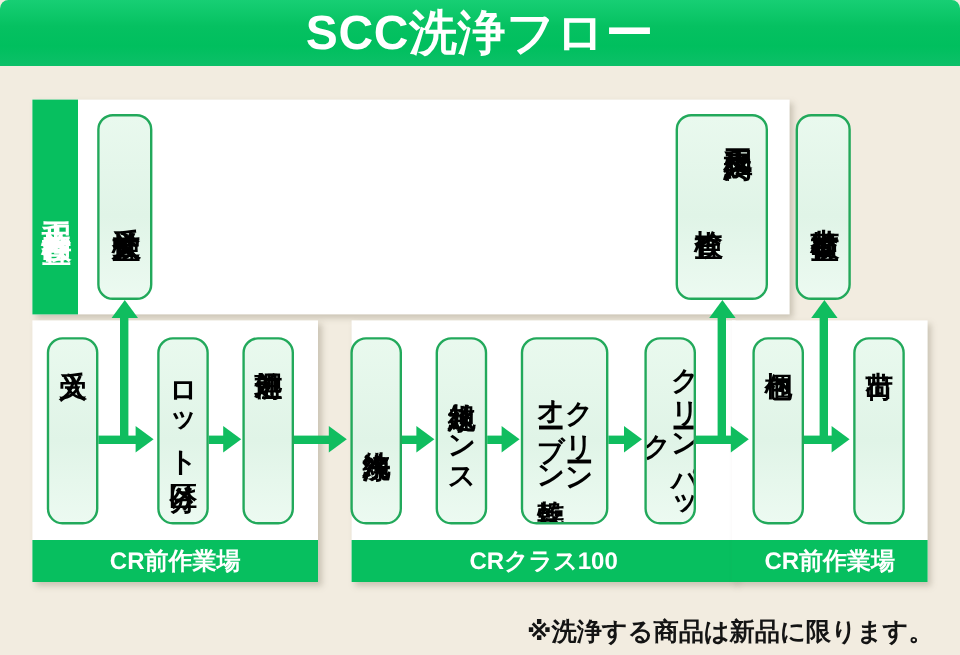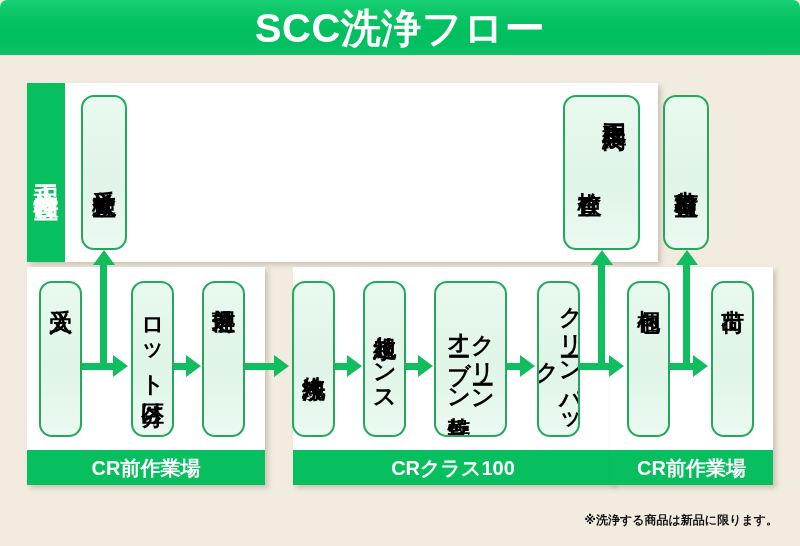--- a/index.html
+++ b/index.html
@@ -180,21 +180,21 @@
     border-left: 11px solid transparent;
     border-right: 11px solid transparent;
     border-bottom: 15px solid #10bd5f;
   }
 
   
   #footnote {
     position: absolute;
     right: 22px;
     top: 512px;
-    font-size: 12px;
+    font-size: 21px;
     color: #141414;
     font-weight: bold;
     white-space: nowrap;
   }
 </style>
 </head>
 <body>
 
 <div id="header-bar">
   <div id="header-title">SCC洗浄フロー</div>

